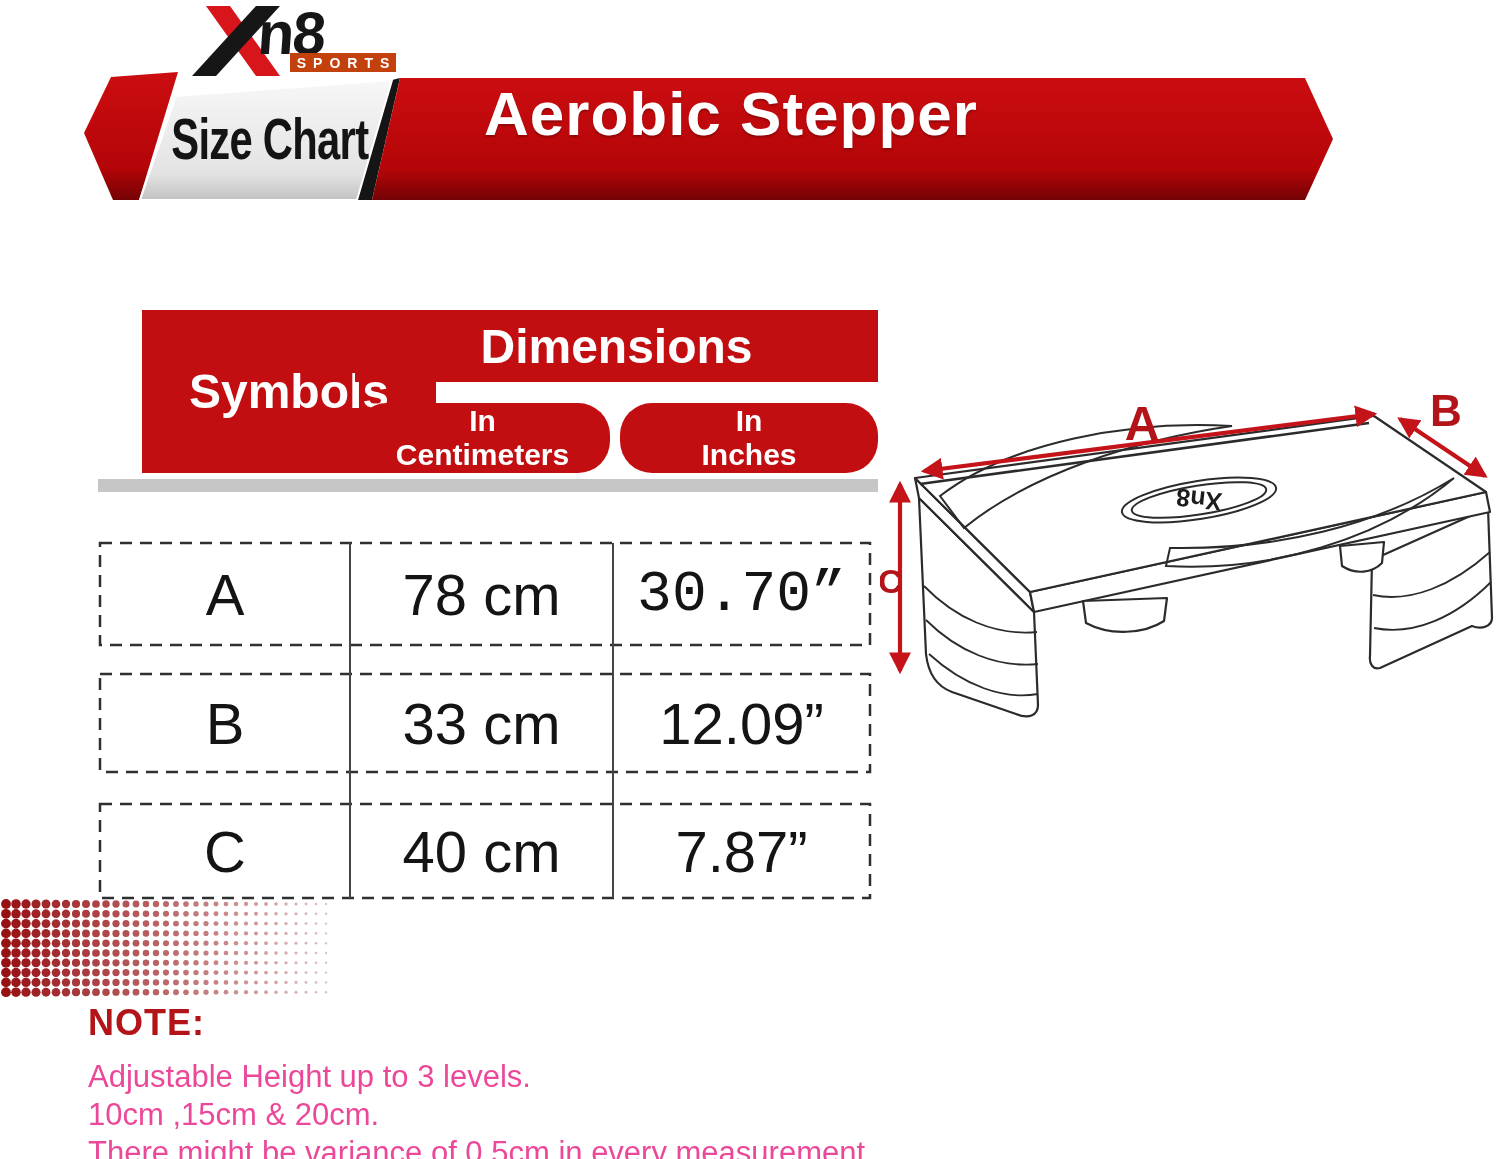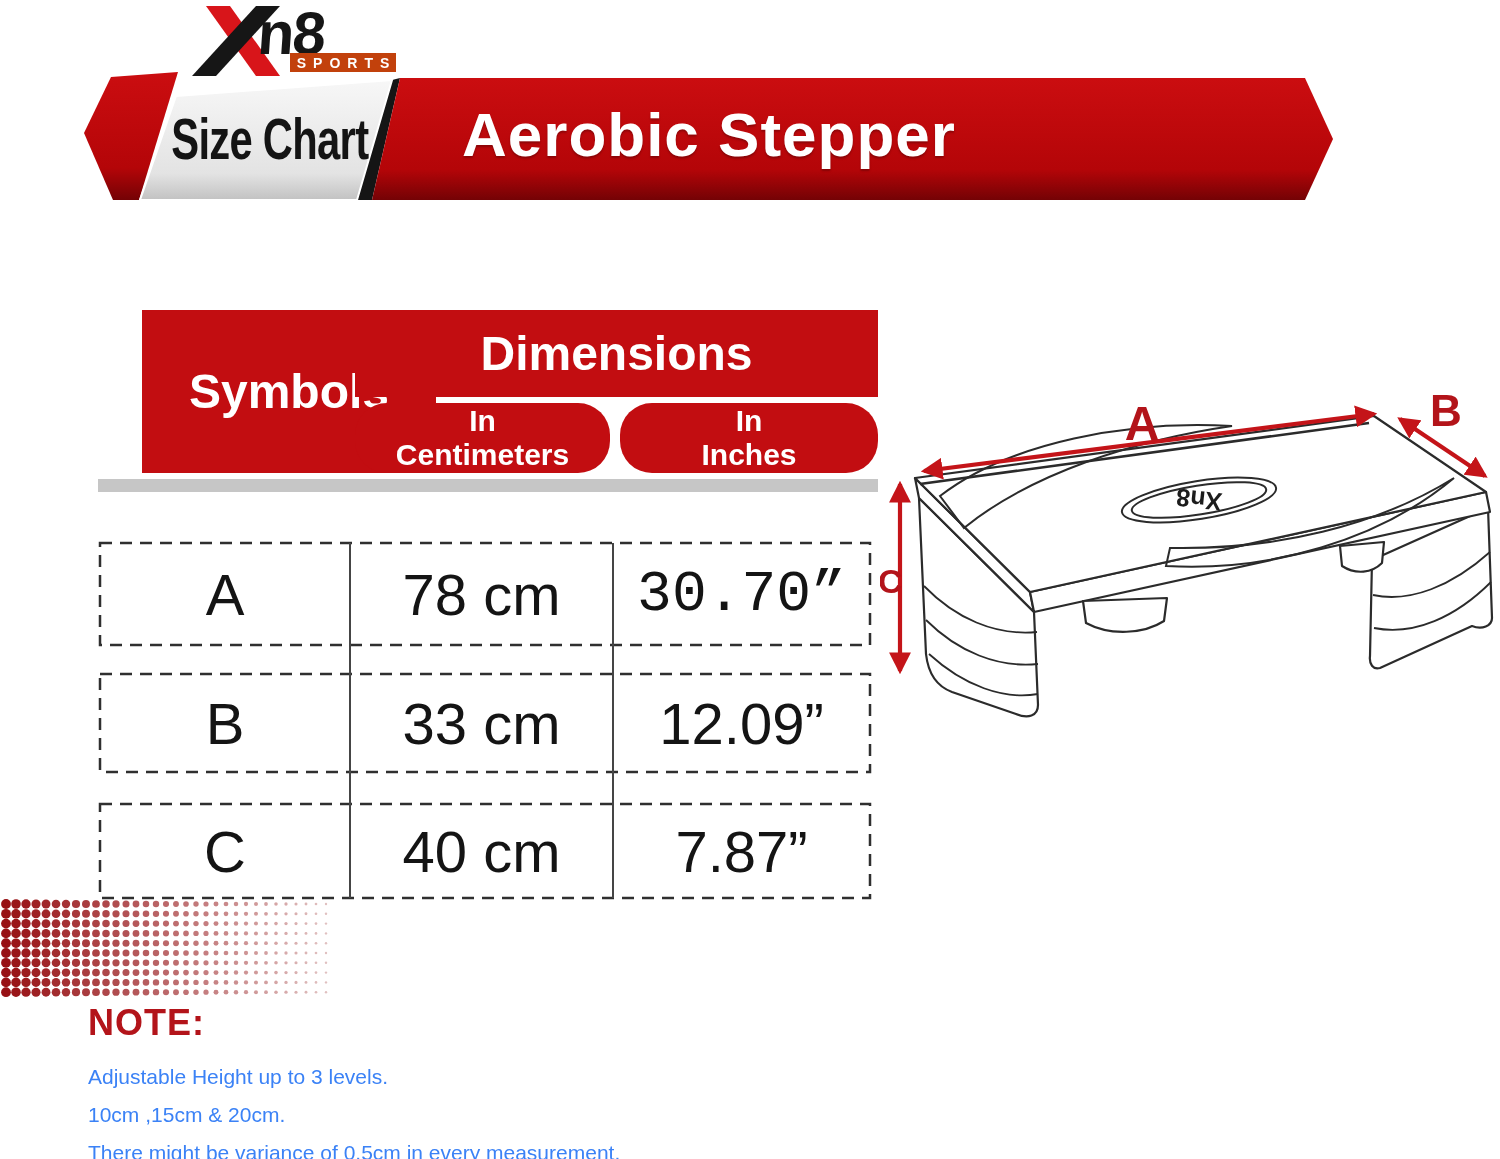--- a/index.html
+++ b/index.html
@@ -25,21 +25,21 @@
   .thead{background:#c20d11;color:#ffffff;font-weight:bold;}
   .thead-main{font-size:48px;}
   .thead-sub{font-size:30px;line-height:34px;text-align:center;border-radius:32px;}
   .graybar{background:#c6c6c6;}
 
   
   .cell{font-size:58px;color:#141414;}
 
   
   .note-head{font-weight:bold;font-size:36px;color:#b3141a;letter-spacing:1px;}
-  .note-line{font-size:21px;color:#3b82f6;line-height:38px;}
+  .note-line{font-size:31px;color:#ec4899;line-height:38px;}
 </style>
 </head>
 <body>
 
 <div class="page">
 
   <div class="abs" style="left:168px;top:2px;width:260px;height:80px;">
     <svg class="abs" style="left:18px;top:4px;" width="100" height="70" viewBox="0 0 100 70">
       <polygon points="20,0 44,0 94,70 70,70" fill="#d8151a"></polygon>
       <polygon points="70,0 94,0 30,70 6,70" fill="#161616"></polygon>
@@ -62,26 +62,26 @@
       </linearGradient>
     </defs>
     <polygon points="111,77 178,72 139,200 113,200 84,133" fill="url(#gRed)"></polygon>
     <polygon points="392,80 400,78 372,200 356,200" fill="#151515"></polygon>
     <polygon points="176,96 392,80 357,200 140,200" fill="url(#gGray)" stroke="#ffffff" stroke-width="2"></polygon>
     <polygon points="400,78 1305,78 1333,139 1305,200 372,200" fill="url(#gRed)"></polygon>
   </svg>
   <div class="abs flexc" style="left:150px;top:82px;width:240px;height:112px;">
     <span class="banner-tab">Size Chart</span>
   </div>
-  <div class="abs" style="left:462px;top:78px;width:860px;height:112px;display:flex;align-items:center;">
+  <div class="abs" style="left:484px;top:78px;width:860px;height:112px;display:flex;">
     <span class="banner-title">Aerobic Stepper</span>
   </div>
 
   <div class="abs thead thead-main flexc" style="left:98px;top:310px;width:294px;height:163px;margin-left:44px;">Symbols</div>
-  <div class="abs thead thead-main flexc" style="left:355px;top:310px;width:523px;height:87px;">Dimensions</div>
+  <div class="abs thead thead-main flexc" style="left:355px;top:310px;width:523px;height:72px;">Dimensions</div>
   <div class="abs thead thead-sub flexc" style="left:355px;top:403px;width:255px;height:70px;flex-direction:column;">
     <span>In</span>
     <span>Centimeters</span>
   </div>
   <div class="abs thead thead-sub flexc" style="left:620px;top:403px;width:258px;height:70px;flex-direction:column;">
     <span>In</span>
     <span>Inches</span>
   </div>
   <div class="abs graybar" style="left:98px;top:479px;width:780px;height:13px;"></div>
 

